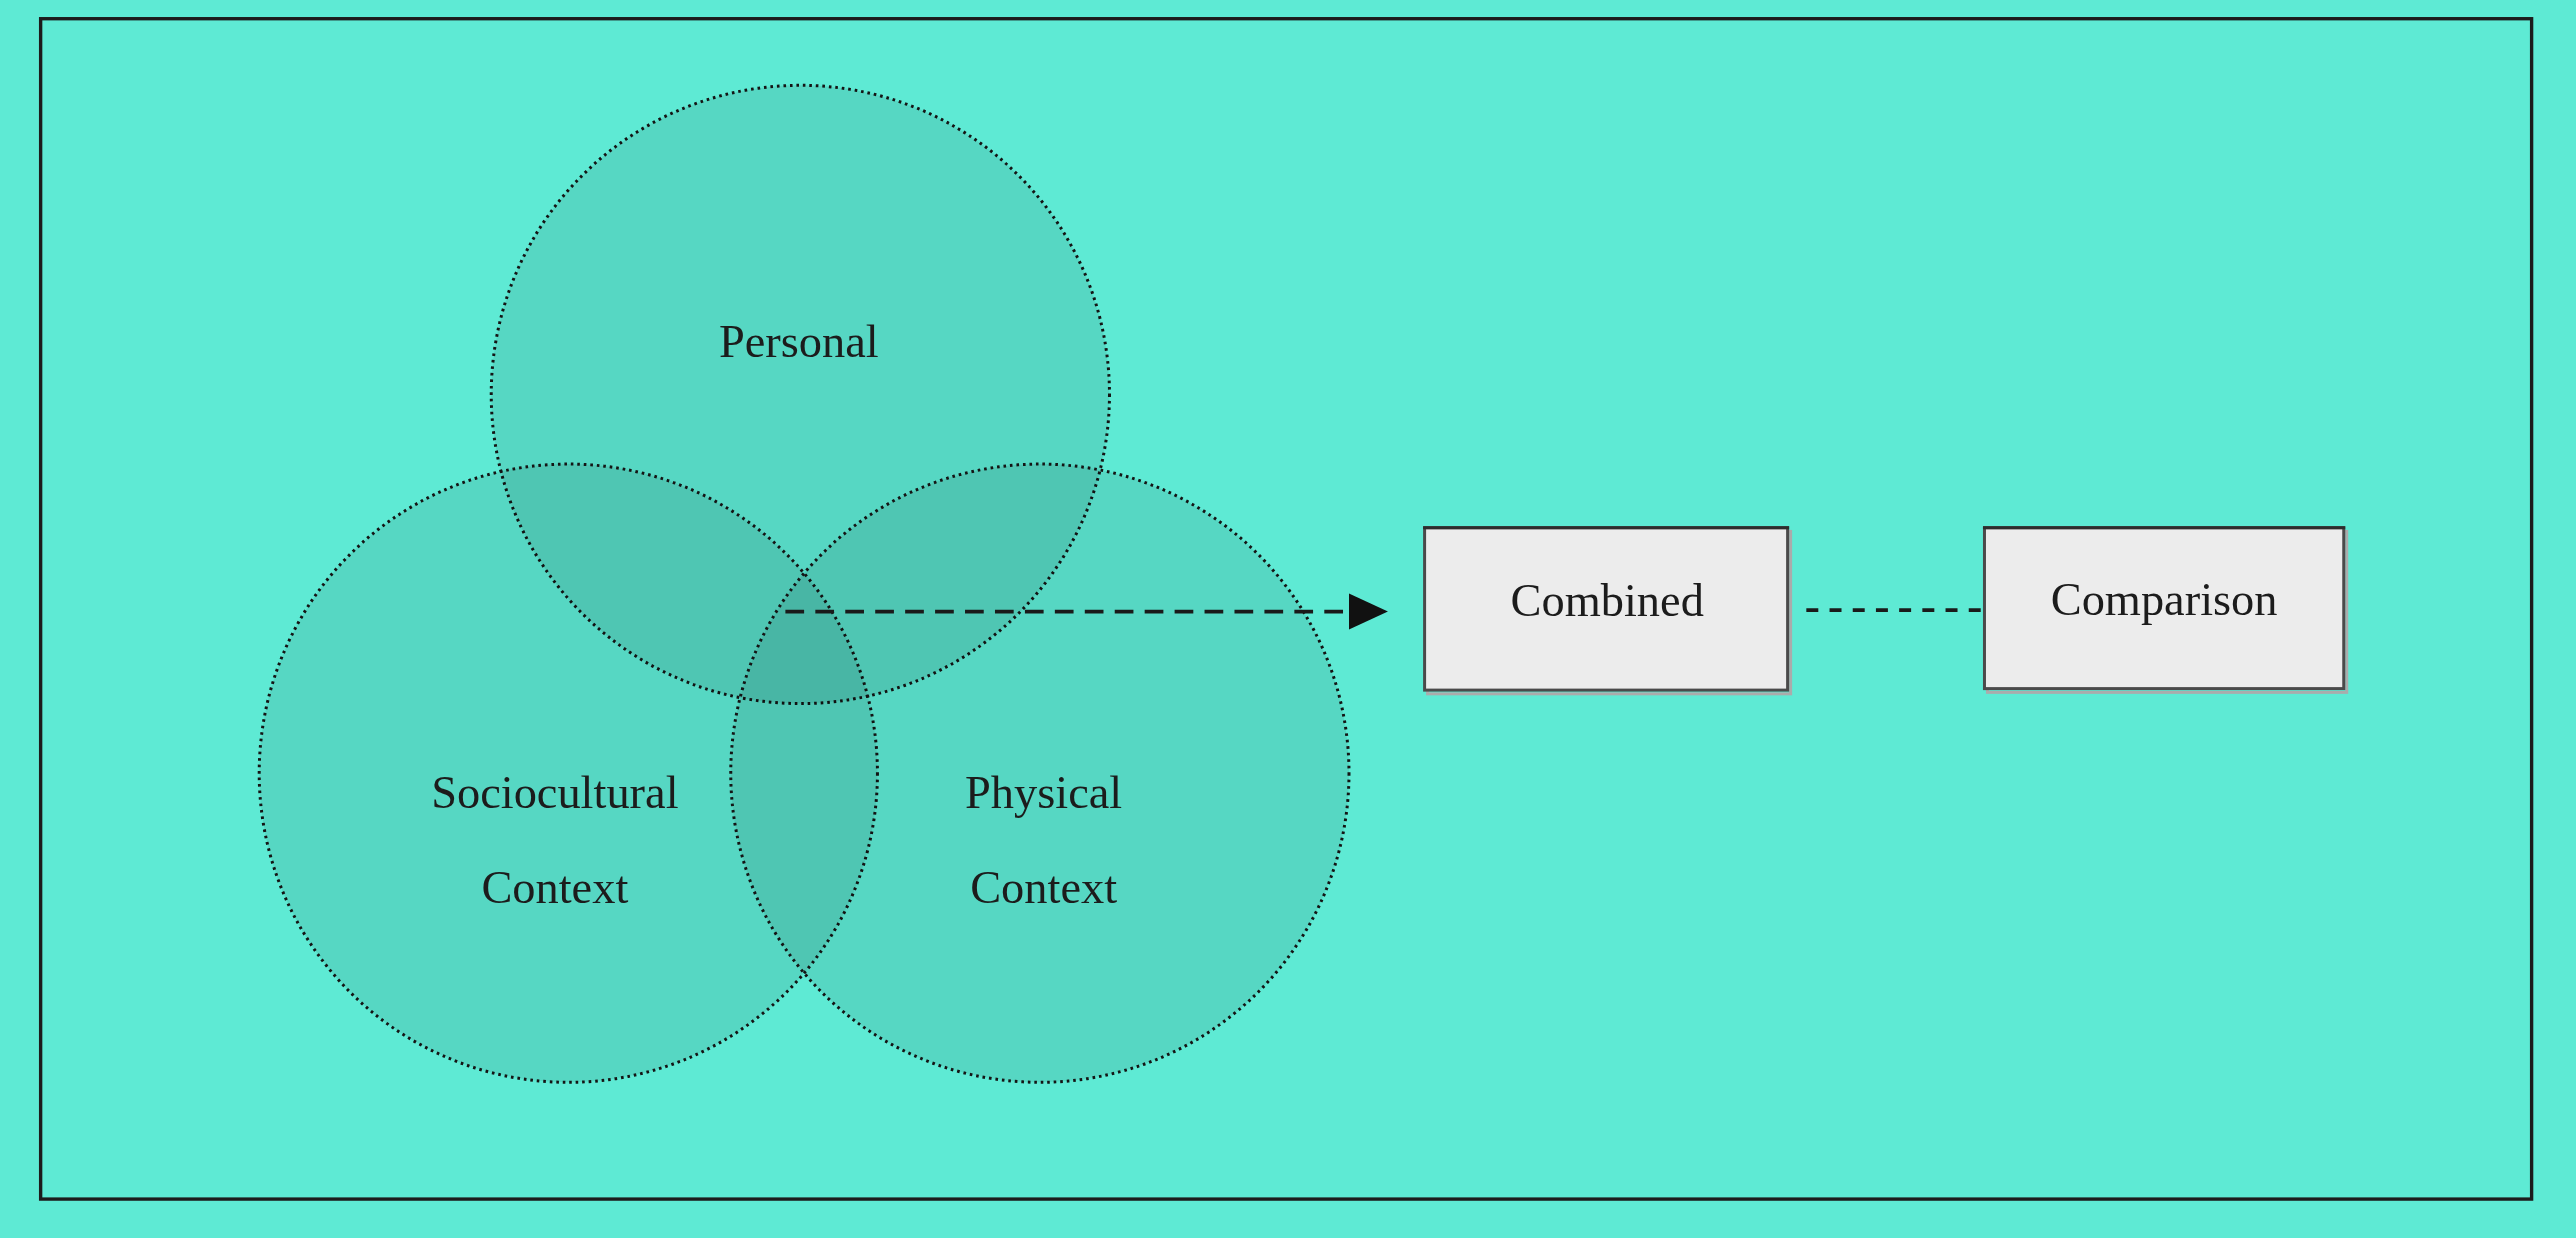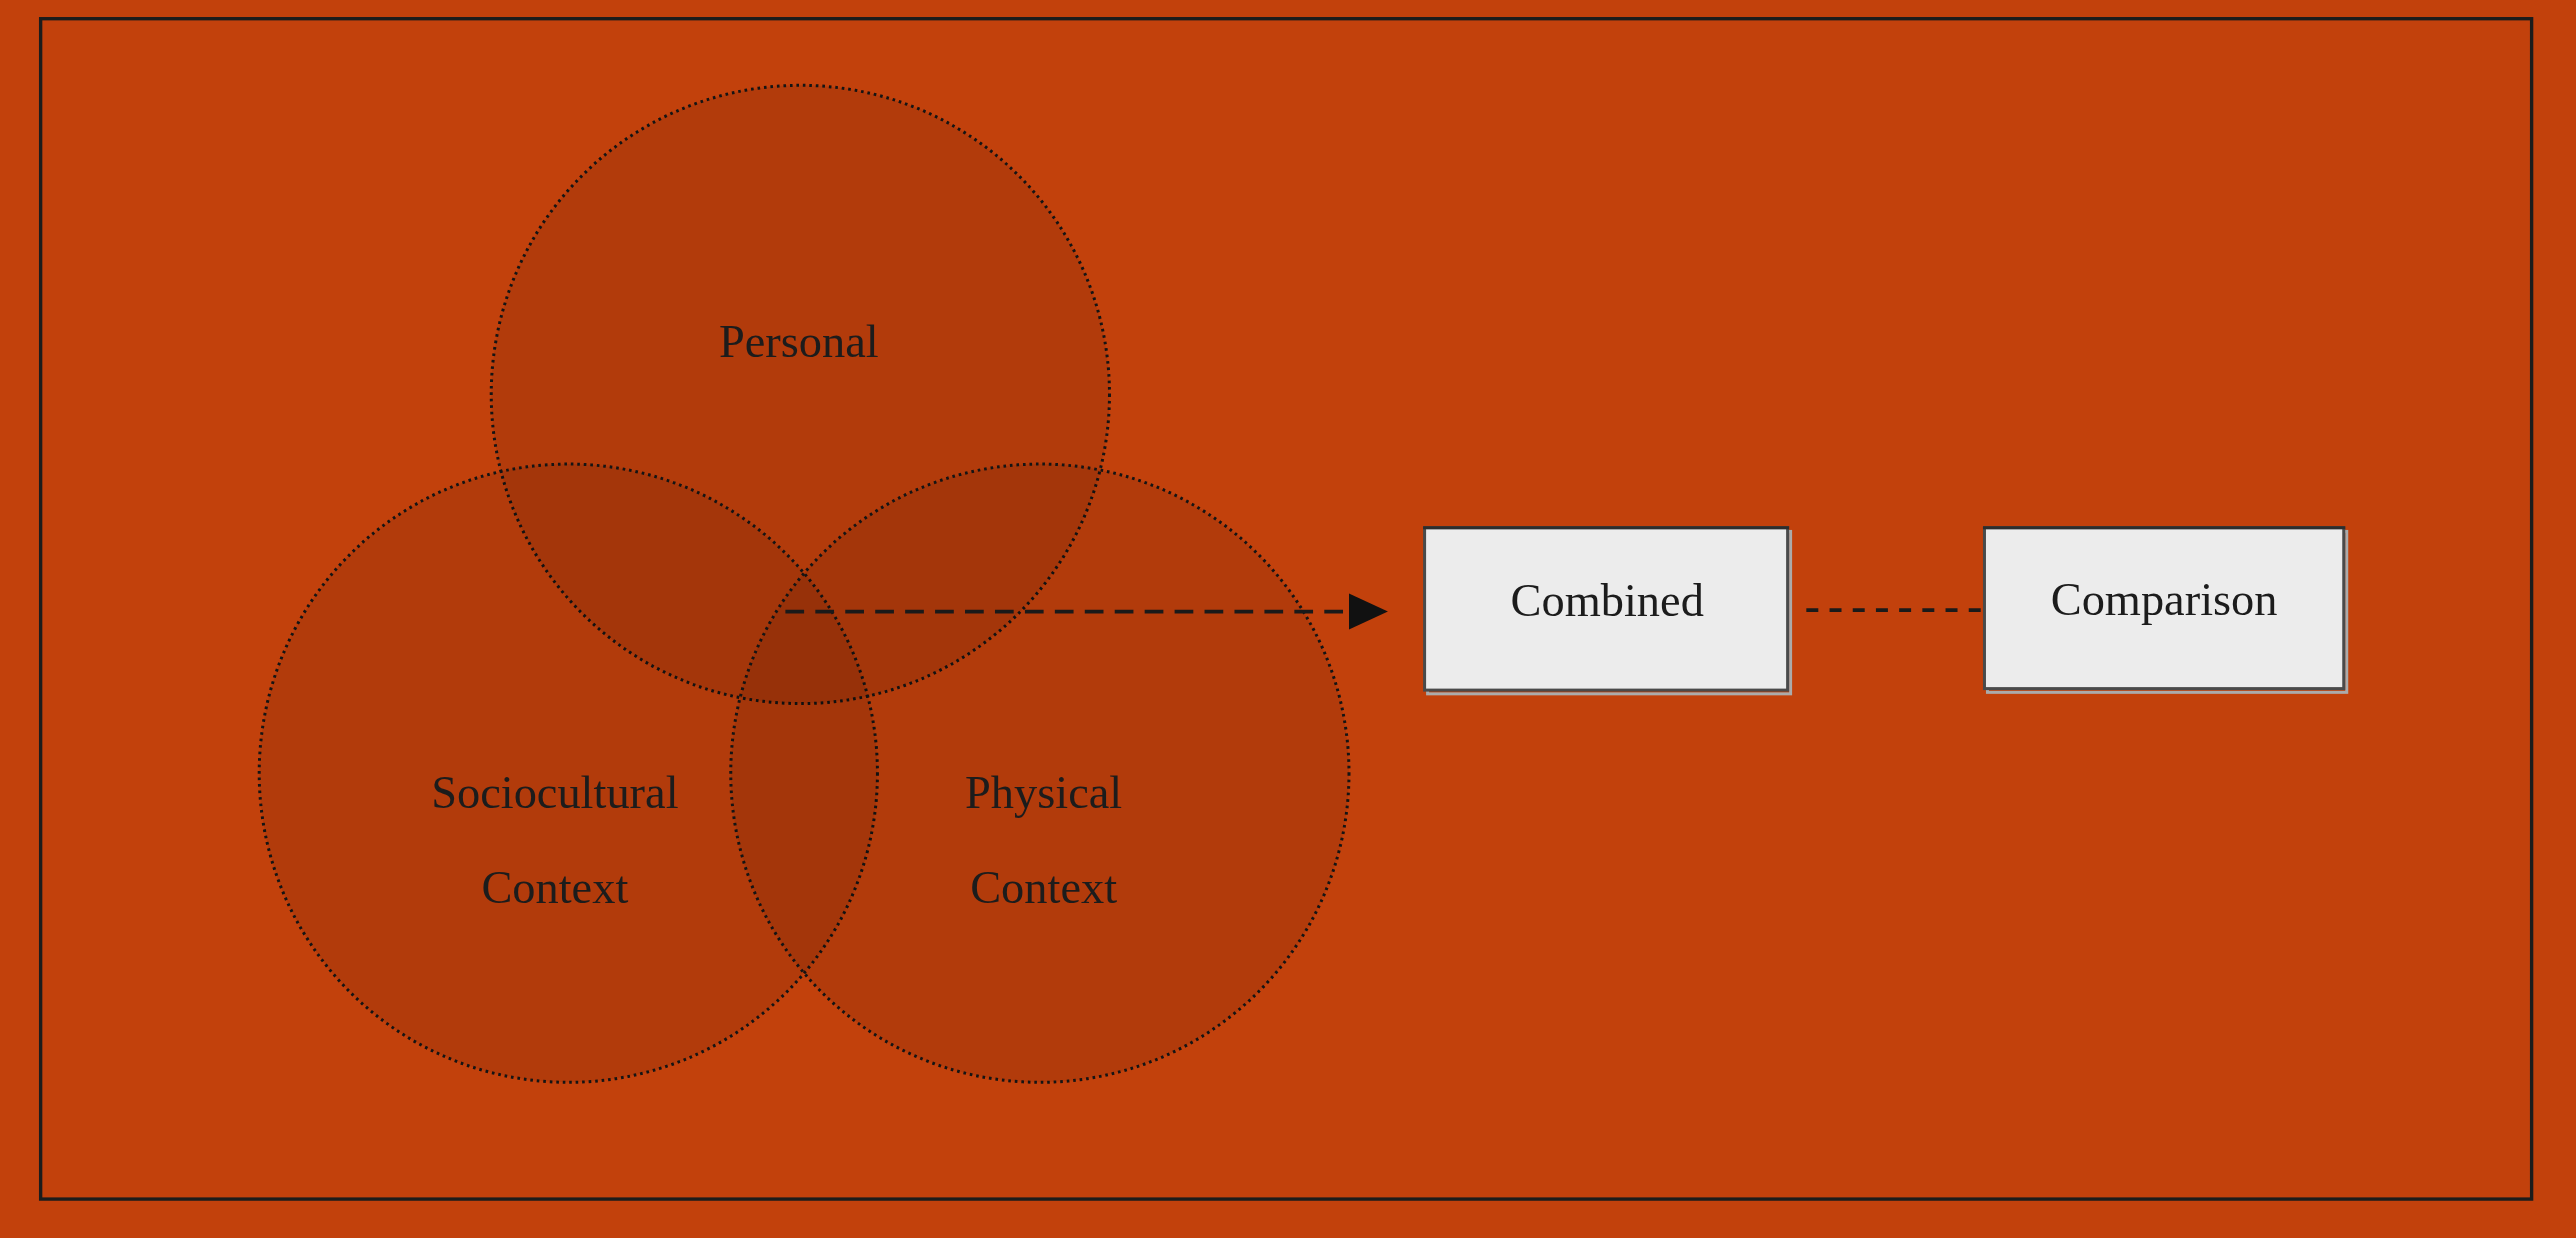--- a/index.html
+++ b/index.html
@@ -6,21 +6,21 @@
     margin: 0;
     padding: 0;
     background: #ffffff;
     width: 100%;
     height: 100%;
     overflow: hidden;
   }
   .diagram-stage {
     position: absolute;
     inset: 0;
-    background: #c2410c;
+    background: #5eead4;
   }
   svg {
     display: block;
     width: 100%;
     height: 100%;
   }
   text {
     font-family: "Liberation Serif", "DejaVu Serif", serif;
     font-size: 62px;
   }

